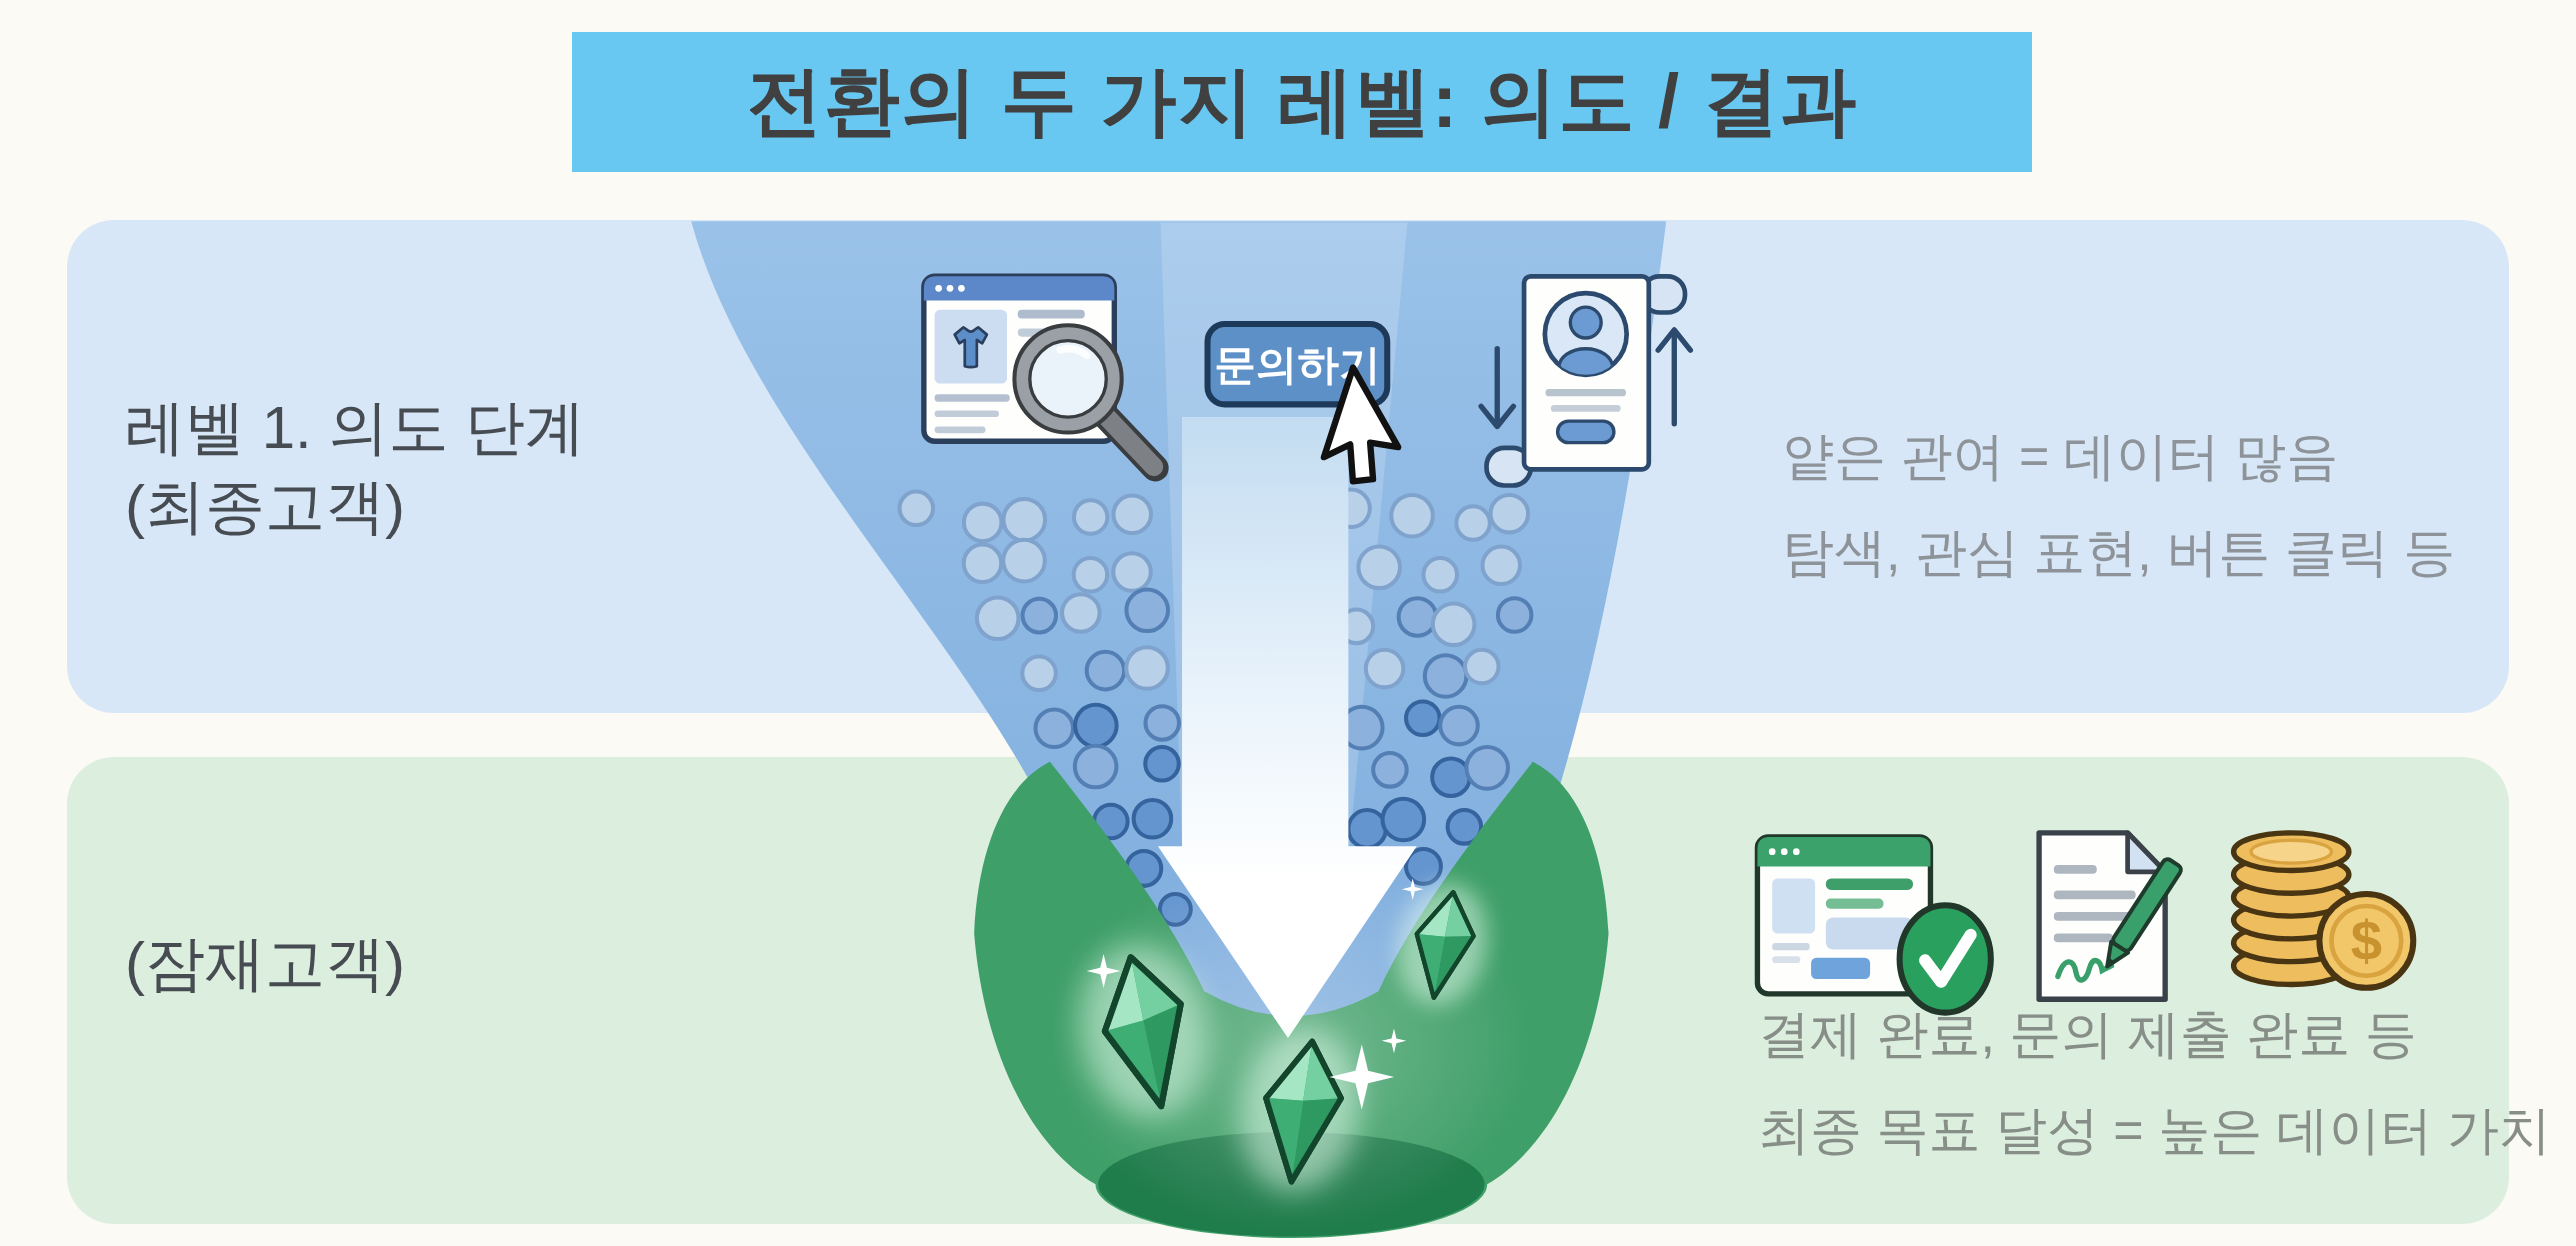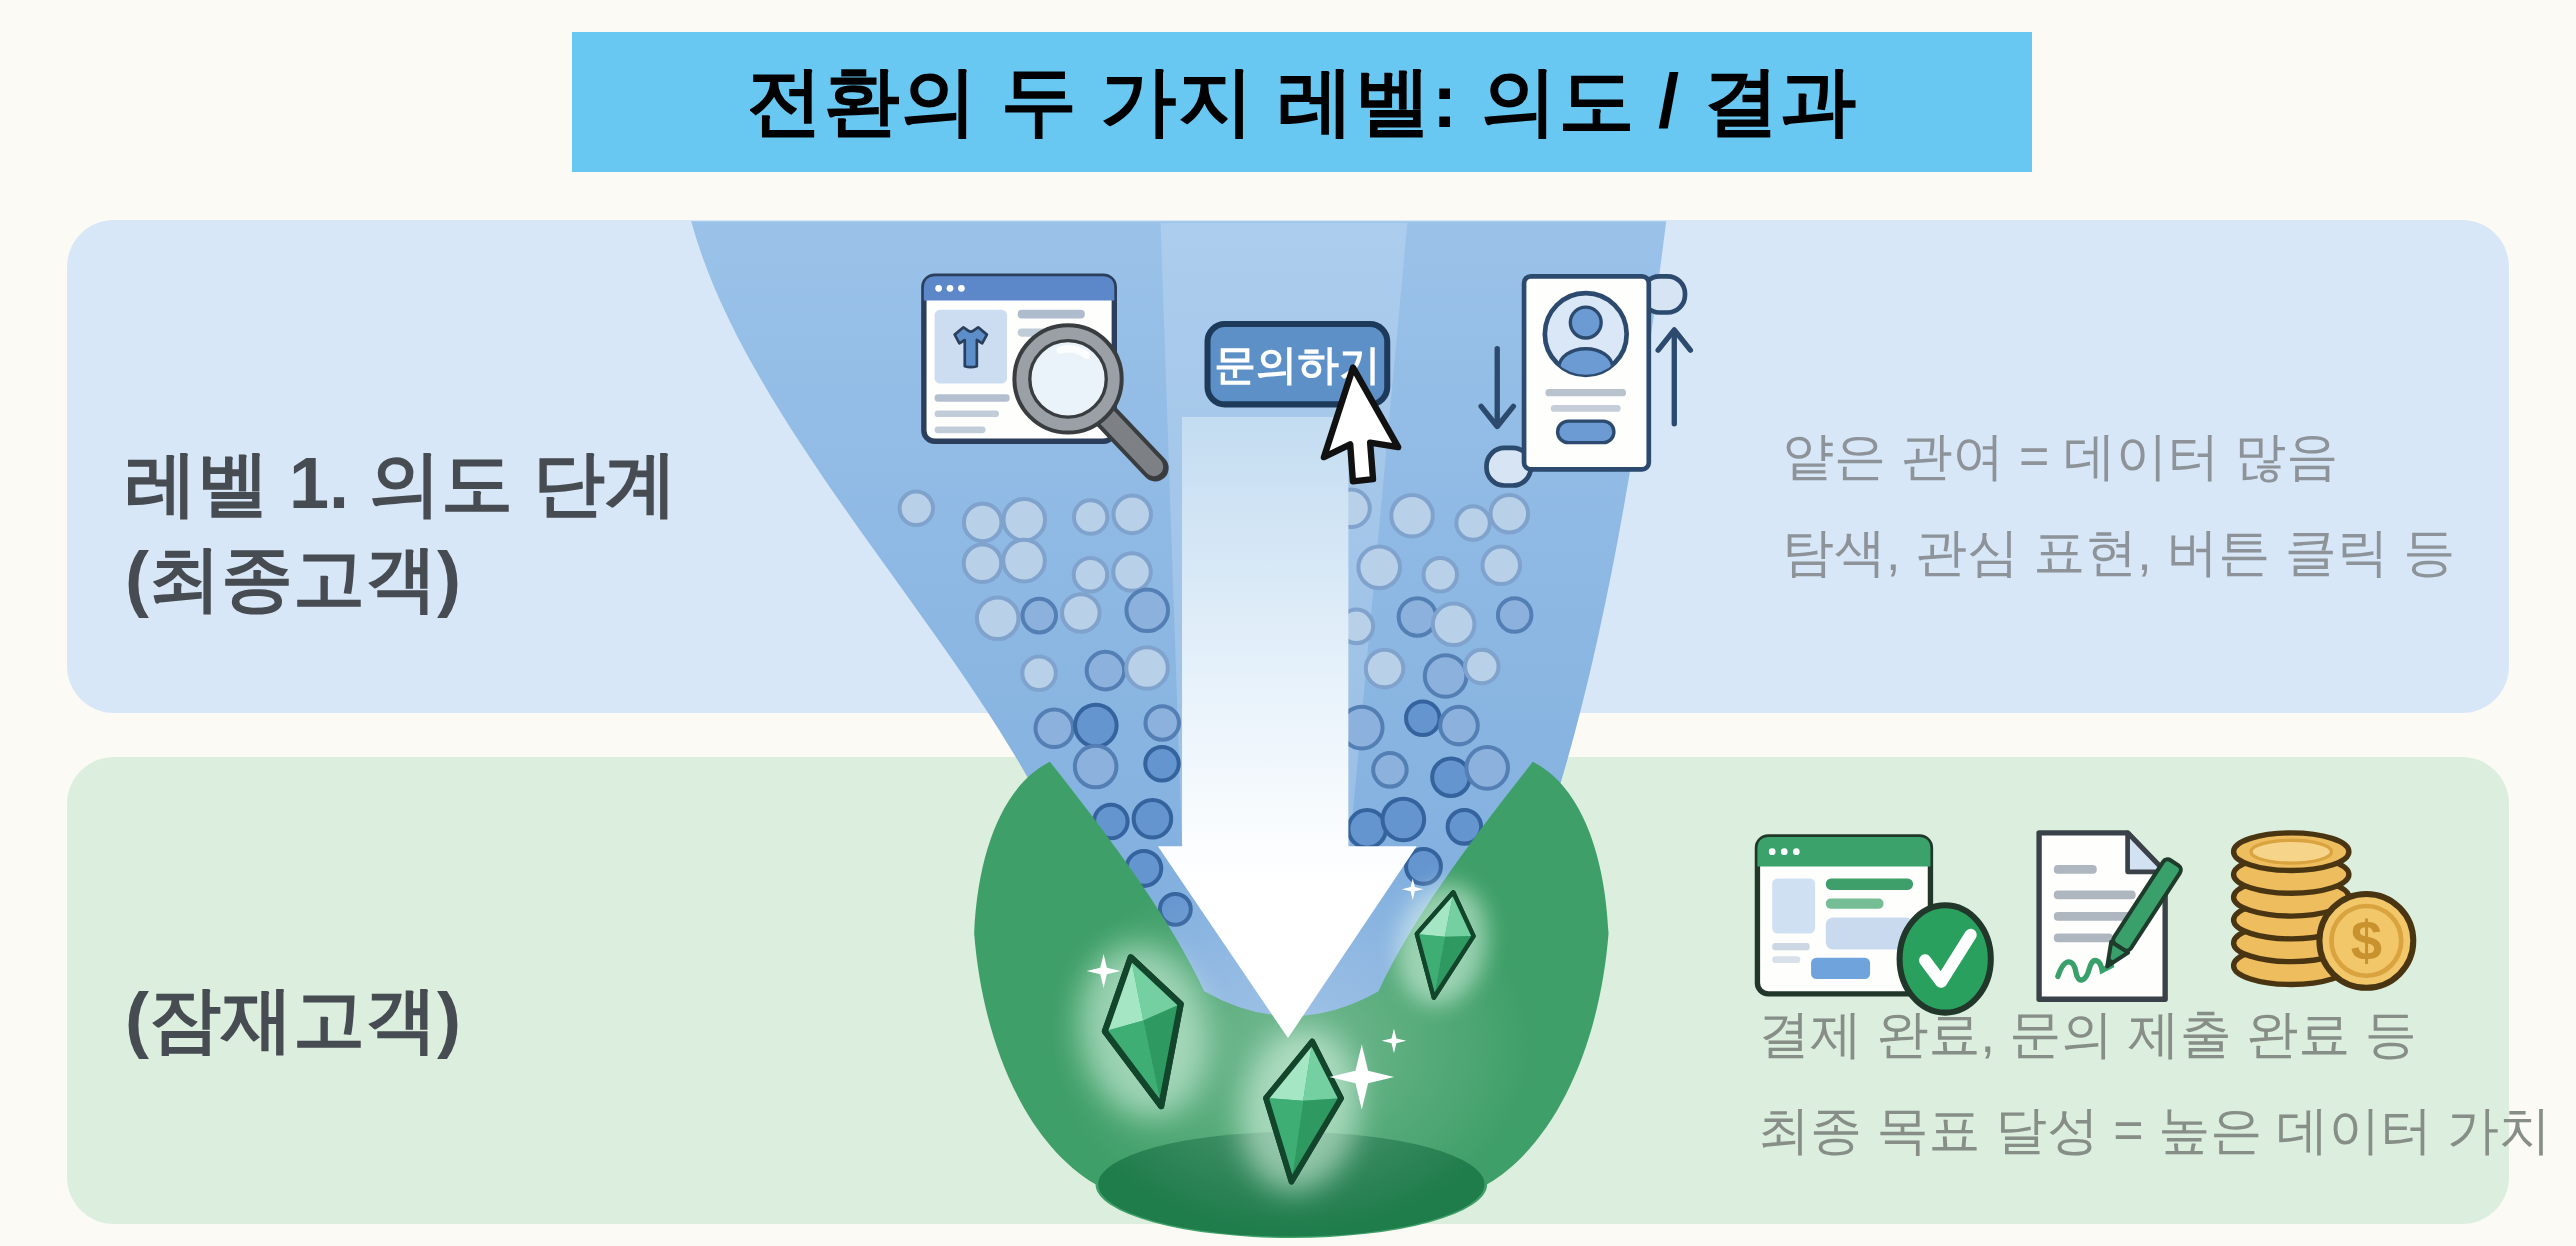--- a/index.html
+++ b/index.html
@@ -4,22 +4,22 @@
 <style>
   html,body{margin:0;padding:0;width:2576px;height:1246px;background:#fbfaf5;overflow:hidden;
     font-family:"Liberation Sans","DejaVu Sans",sans-serif;}
   #stage{position:relative;width:2576px;height:1246px;}
   .band{position:absolute;left:67px;width:2442px;border-radius:47px;z-index:1;}
   #band1{top:220px;height:493px;background:#d7e7f7;}
   #band2{top:757px;height:467px;background:#dceede;}
   #art{position:absolute;left:0;top:0;width:2576px;height:1246px;z-index:2;}
   #title-banner{position:absolute;left:572px;top:32px;width:1460px;height:140px;background:#68c8f2;
     z-index:3;display:flex;align-items:center;justify-content:center;}
-  #title-banner span{color:#000000;font-size:76px;font-weight:800;letter-spacing:1.3px;white-space:nowrap;}
-  .label{position:absolute;left:125px;z-index:3;color:#474c52;font-weight:700;font-size:72px;line-height:1.32;margin-top:48px;}
+  #title-banner span{color:#404040;font-size:76px;font-weight:800;letter-spacing:1.3px;white-space:nowrap;}
+  .label{position:absolute;left:125px;z-index:3;color:#474c52;font-weight:400;font-size:60px;line-height:1.32;}
   #label1{top:388px;}
   #label2{top:924px;}
   .desc{position:absolute;z-index:3;font-size:52px;line-height:1.85;font-weight:400;white-space:nowrap;}
   #desc1{left:1782px;top:408px;color:#8d9399;}
   #desc2{left:1758px;top:986px;color:#878e88;}
   .nowrap{white-space:nowrap;}
 </style>
 </head>
 <body>
 

